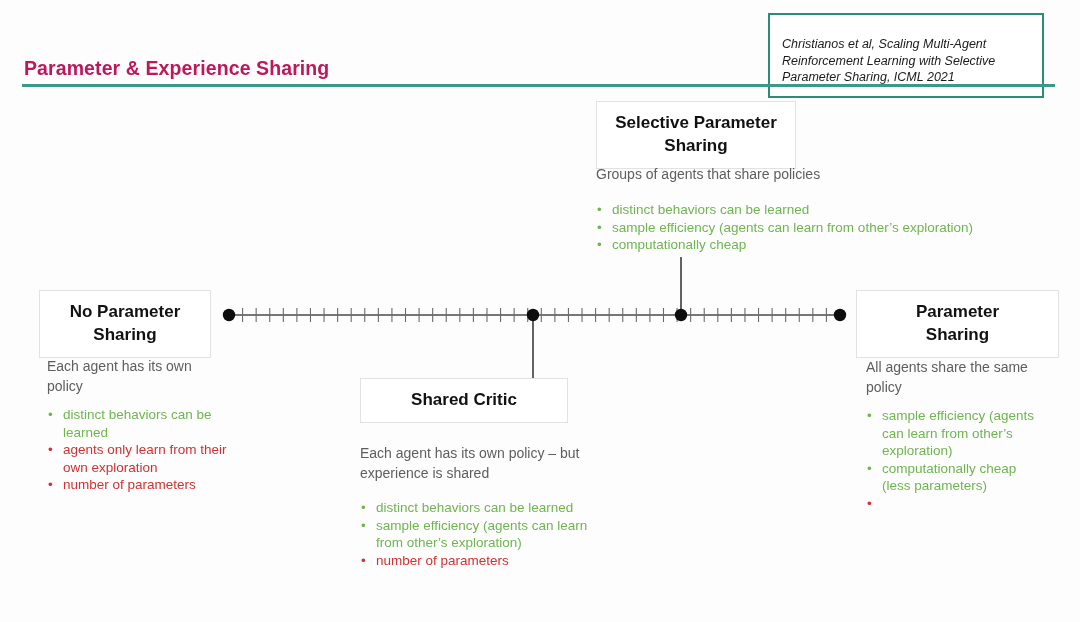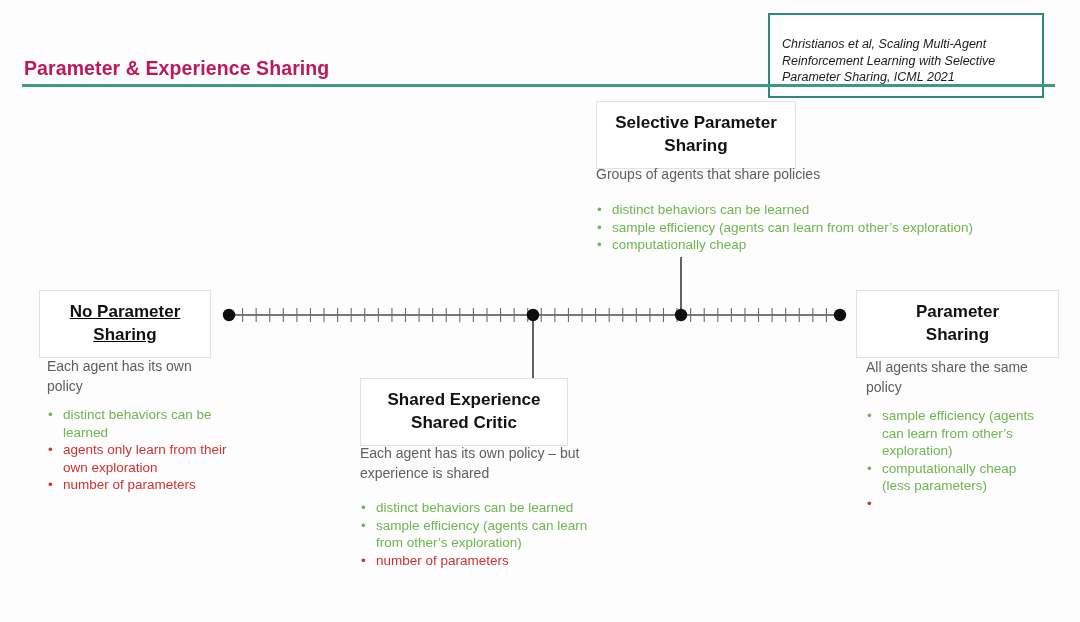--- a/index.html
+++ b/index.html
@@ -177,33 +177,32 @@
         <line x1="826.4222222222222" y1="308" x2="826.4222222222222" y2="322" stroke="#6b6b6b" stroke-width="1.1"></line>
         <line x1="533" y1="315" x2="533" y2="378" stroke="#3b3b3b" stroke-width="1.6"></line>
         <line x1="681" y1="315" x2="681" y2="257" stroke="#3b3b3b" stroke-width="1.6"></line>
         <circle cx="229" cy="315" r="6.2" fill="#0d0d0d"></circle>
         <circle cx="533" cy="315" r="6.2" fill="#0d0d0d"></circle>
         <circle cx="681" cy="315" r="6.2" fill="#0d0d0d"></circle>
         <circle cx="840" cy="315" r="6.2" fill="#0d0d0d"></circle>
       </g>
   </svg>
 
-  <div class="node-box" style="left:39px; top:290px; width:172px;text-decoration:underline;">
+  <div class="node-box" style="left:39px; top:290px; width:172px;">
     <div class="node-title">No Parameter</div>
     <div class="node-title">Sharing</div>
   </div>
   <div class="desc" style="left:47px; top:357px; width:175px;">Each agent has its own policy</div>
   <ul class="bullets" style="left:47px; top:406px; width:188px;">
       <li class="pos"><span class="dot">•</span><span>distinct behaviors can be learned</span></li>
       <li class="neg"><span class="dot">•</span><span>agents only learn from their own exploration</span></li>
       <li class="neg"><span class="dot">•</span><span>number of parameters</span></li>
     </ul>
 
   <div class="node-box" style="left:360px; top:378px; width:208px;">
-    <div class="node-title">Shared Experience</div>
     <div class="node-title">Shared Critic</div>
   </div>
   <div class="desc" style="left:360px; top:444px; width:252px;">Each agent has its own policy – but experience is shared</div>
   <ul class="bullets" style="left:360px; top:499px; width:252px;">
       <li class="pos"><span class="dot">•</span><span>distinct behaviors can be learned</span></li>
       <li class="pos"><span class="dot">•</span><span>sample efficiency (agents can learn from other’s exploration)</span></li>
       <li class="neg"><span class="dot">•</span><span>number of parameters</span></li>
     </ul>
 
   <div class="node-box" style="left:596px; top:101px; width:200px;">

